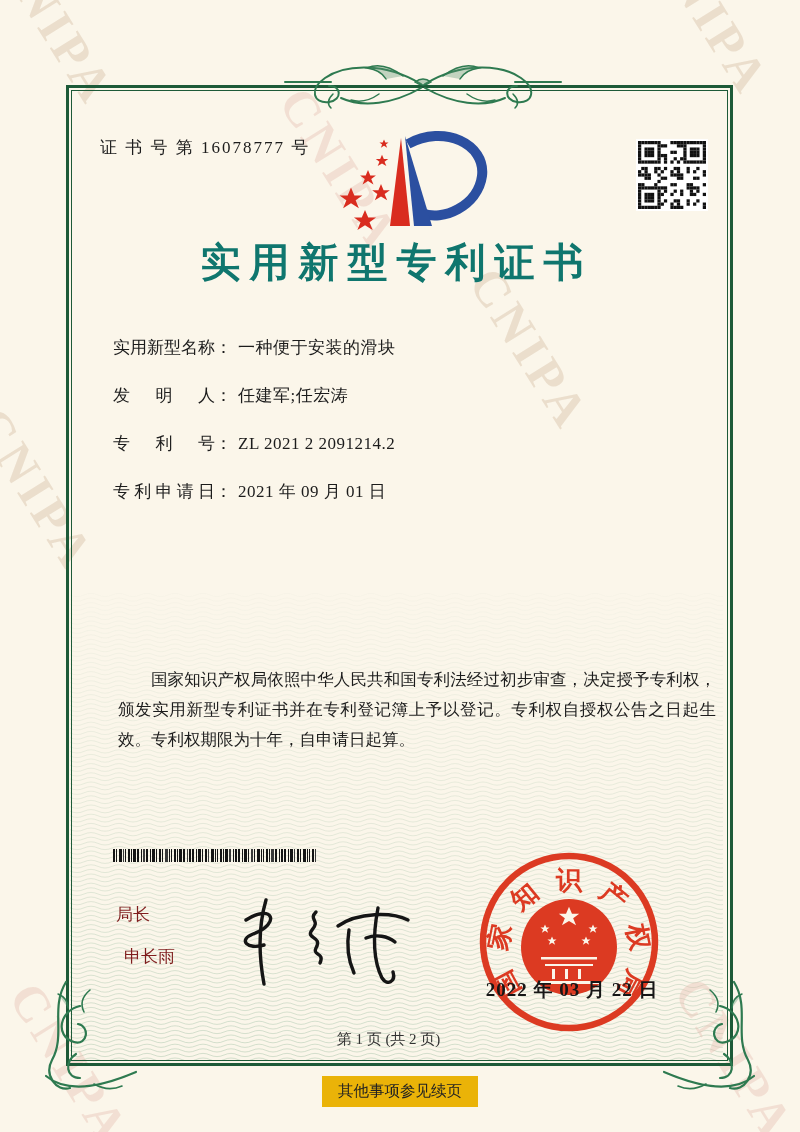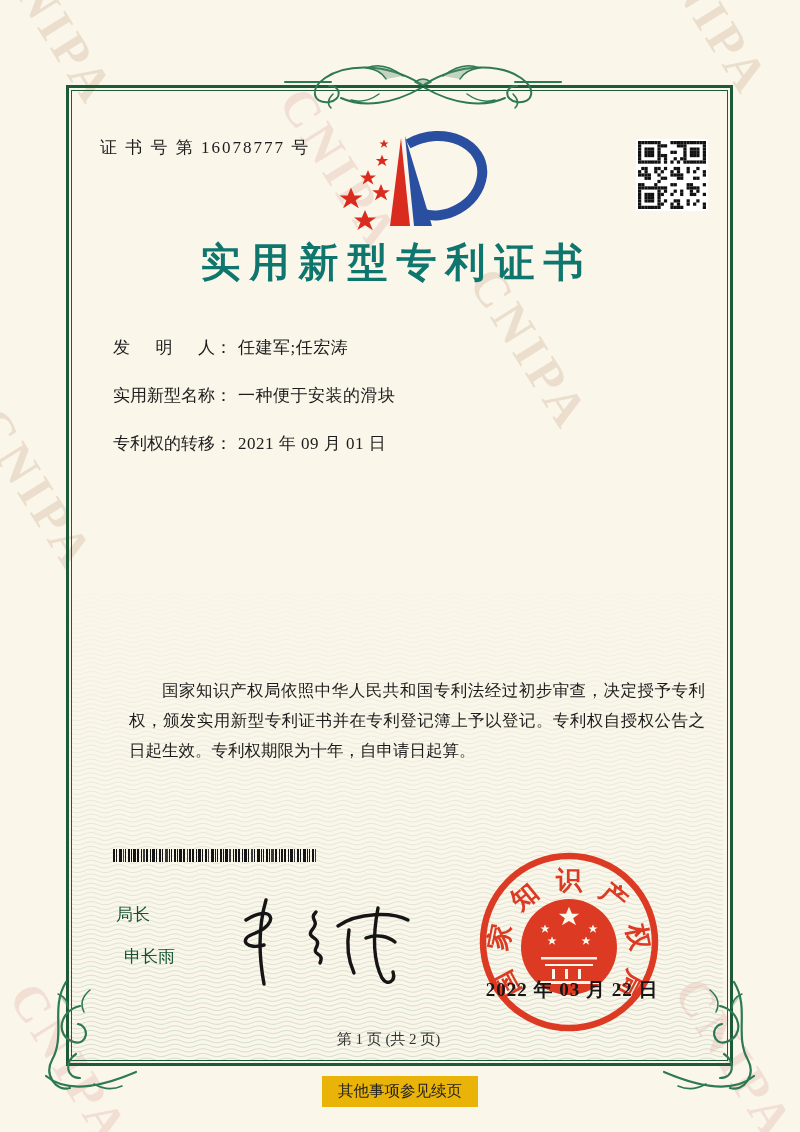--- a/index.html
+++ b/index.html
@@ -53,27 +53,27 @@
   .flabel{display:inline-block; width:102px; text-align:justify; text-align-last:justify; vertical-align:top;}
   .fcolon{margin-right:6px;}
   .fvalue{letter-spacing:.5px;}
   .fpair{display:inline-block; width:300px; vertical-align:top;}
 
   
   #body-text{
     left:113px; top:660px; width:608px; z-index:5; font-size:16.5px;
     line-height:30px; text-align:justify; color:#1c1c1c;
   }
-  #body-text p{margin:16px; text-indent:2em;}
+  #body-text p{margin:5px; text-indent:2em;}
 
   
   #barcode{left:113px; top:849px; z-index:5;}
 
   
-  .sig-label{z-index:5; font-family:"Liberation Sans","DejaVu Sans",sans-serif; font-size:17px; color:#14532d;}
+  .sig-label{z-index:5; font-family:"Liberation Sans","DejaVu Sans",sans-serif; font-size:17px; color:#7f1d1d;}
   #sig-title{left:116px; top:903px;}
   #sig-name{left:124px; top:945px;}
   #sig-script{left:228px; top:890px; z-index:5;}
 
   
   #seal{left:479px; top:852px; width:180px; height:180px; z-index:5;}
   #seal-date{
     left:472px; top:977px; width:200px; text-align:center; z-index:6;
     font-size:19px; font-weight:bold; color:#161616; letter-spacing:1px;
   }
@@ -462,27 +462,30 @@
       <rect x="35.62" y="64.76" width="3.24" height="3.24" fill="#111"></rect>
       <rect x="38.86" y="64.76" width="3.24" height="3.24" fill="#111"></rect>
       <rect x="42.10" y="64.76" width="3.24" height="3.24" fill="#111"></rect>
       <rect x="64.76" y="64.76" width="3.24" height="3.24" fill="#111"></rect>
     </svg>
 
   <div id="doc-title" class="abs">实用新型专利证书</div>
 
   <div id="fields" class="abs">
     <div class="frow">
+      <span class="flabel">实用新型名称</span><span class="fcolon">：</span><span class="fvalue">一种便于安装的滑块</span>
+    </div>
+    <div class="frow">
       <span class="flabel">发明人</span><span class="fcolon">：</span><span class="fvalue">任建军;任宏涛</span>
     </div>
     <div class="frow">
-      <span class="flabel">实用新型名称</span><span class="fcolon">：</span><span class="fvalue">一种便于安装的滑块</span>
+      <span class="flabel">专利号</span><span class="fcolon">：</span><span class="fvalue">ZL 2021 2 2091214.2</span>
     </div>
     <div class="frow">
-      <span class="flabel">专利权的转移</span><span class="fcolon">：</span><span class="fvalue">2021 年 09 月 01 日</span>
+      <span class="flabel">专利申请日</span><span class="fcolon">：</span><span class="fvalue">2021 年 09 月 01 日</span>
     </div>
   </div>
 
   <div id="body-text" class="abs">
     <p>国家知识产权局依照中华人民共和国专利法经过初步审查，决定授予专利权，颁发实用新型专利证书并在专利登记簿上予以登记。专利权自授权公告之日起生效。专利权期限为十年，自申请日起算。</p>
   </div>
 
   <svg id="barcode" class="abs" width="206" height="13">
       <rect x="0" y="0" width="2" height="13" fill="#141414"></rect>
       <rect x="3" y="0" width="1" height="13" fill="#141414"></rect>

